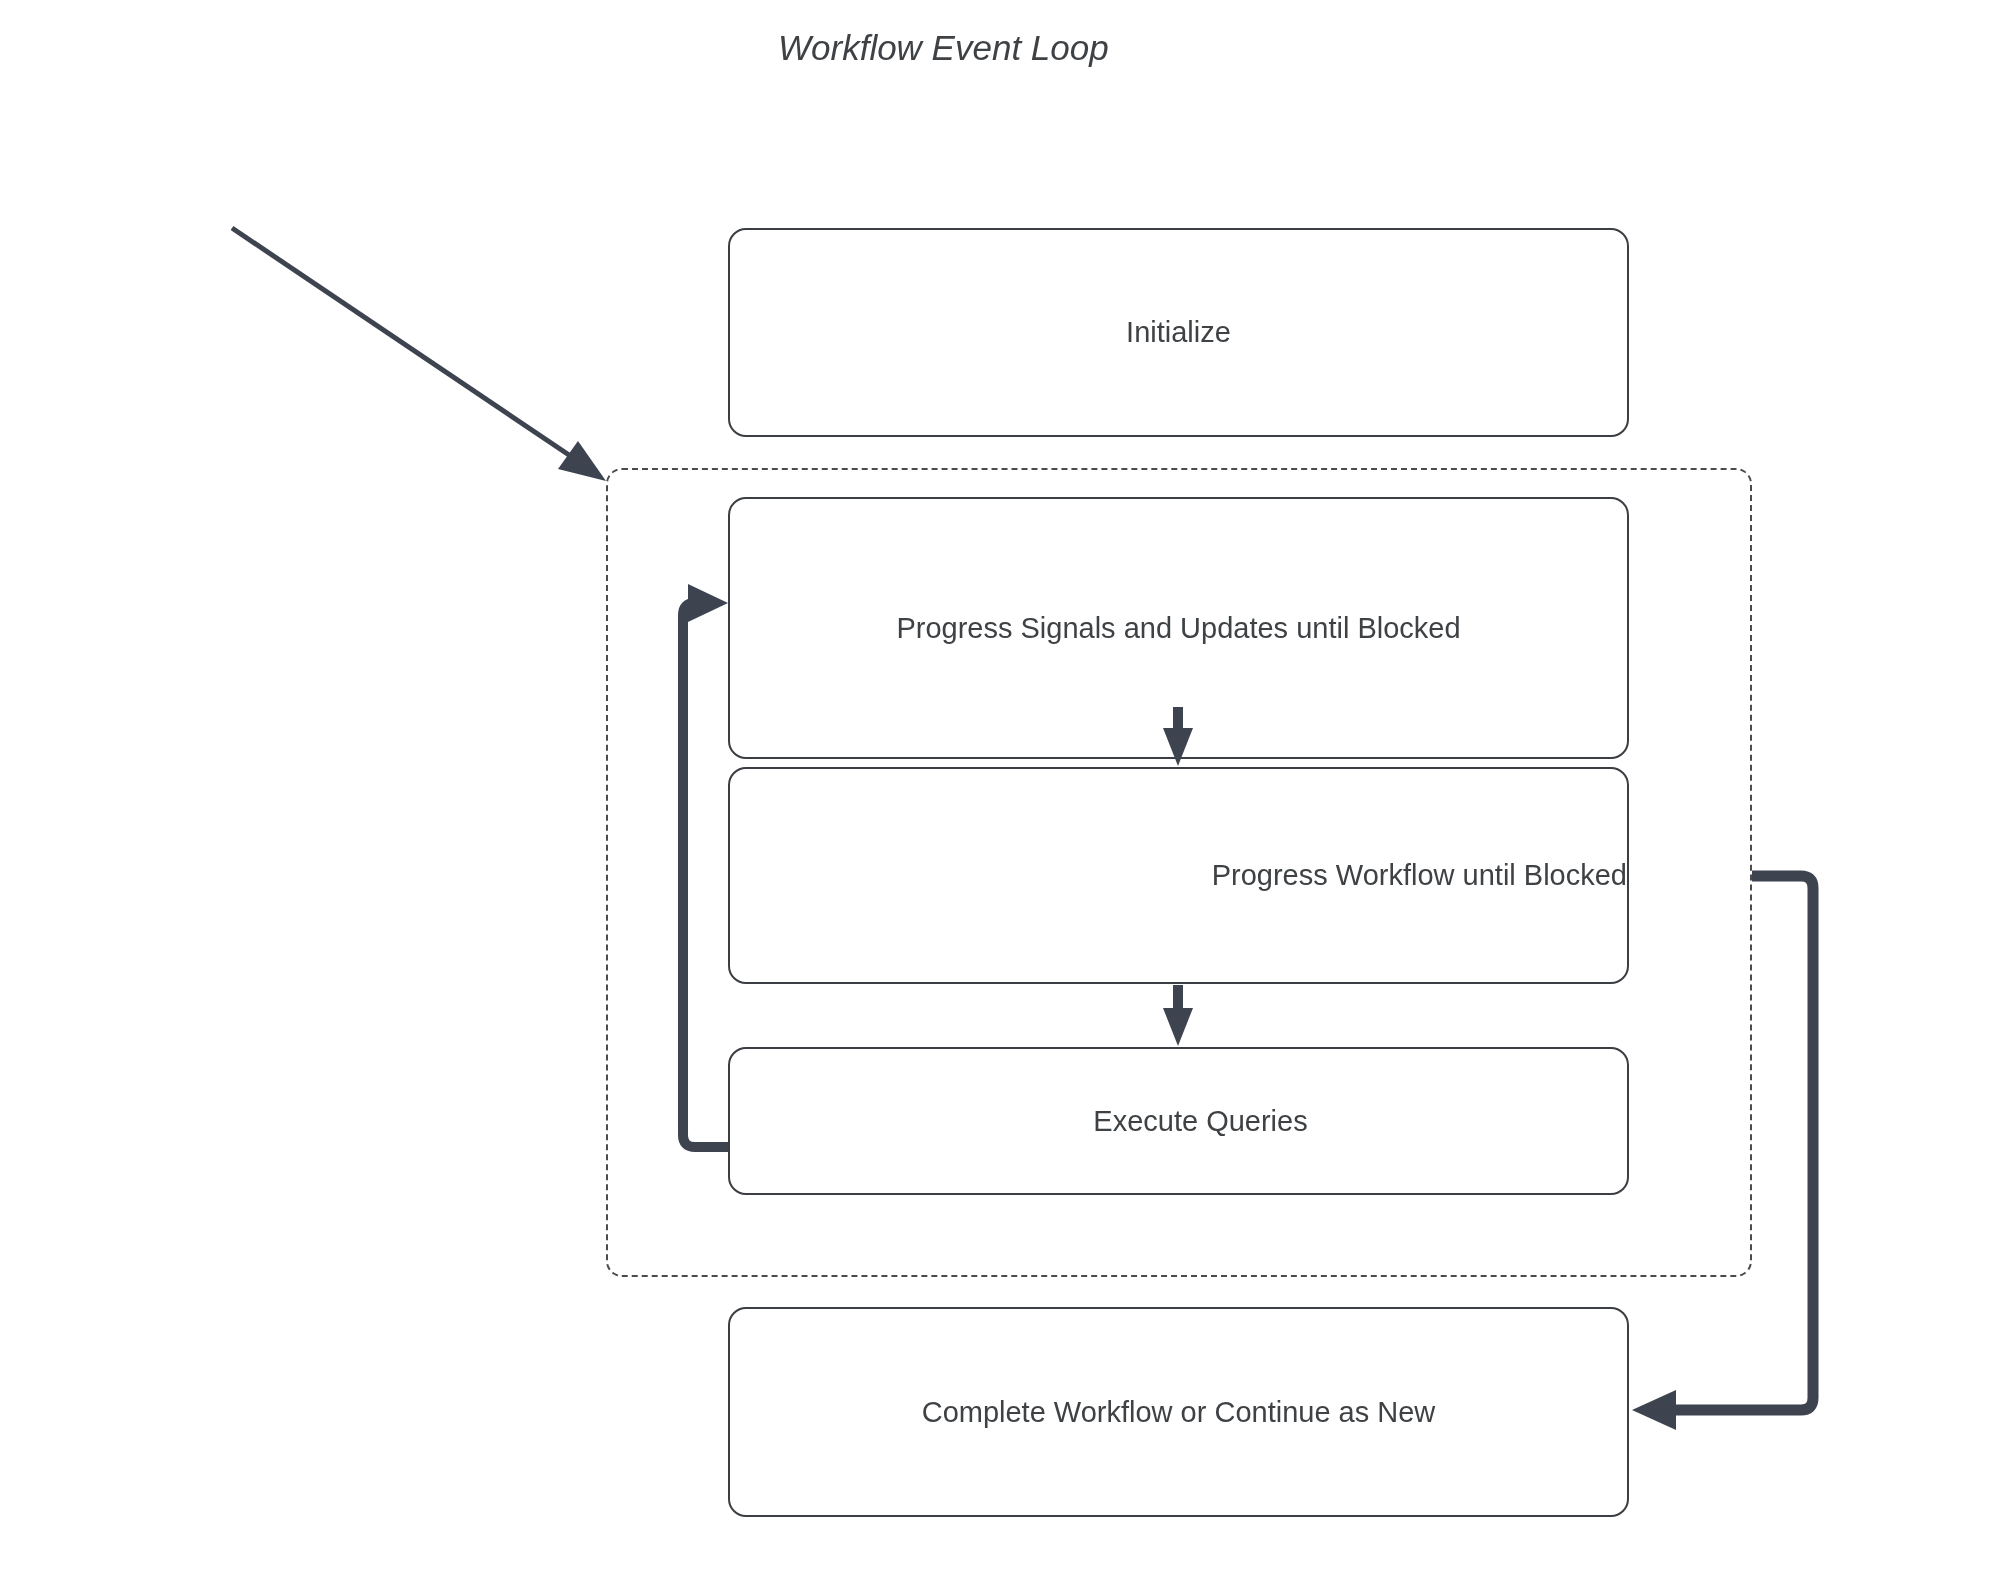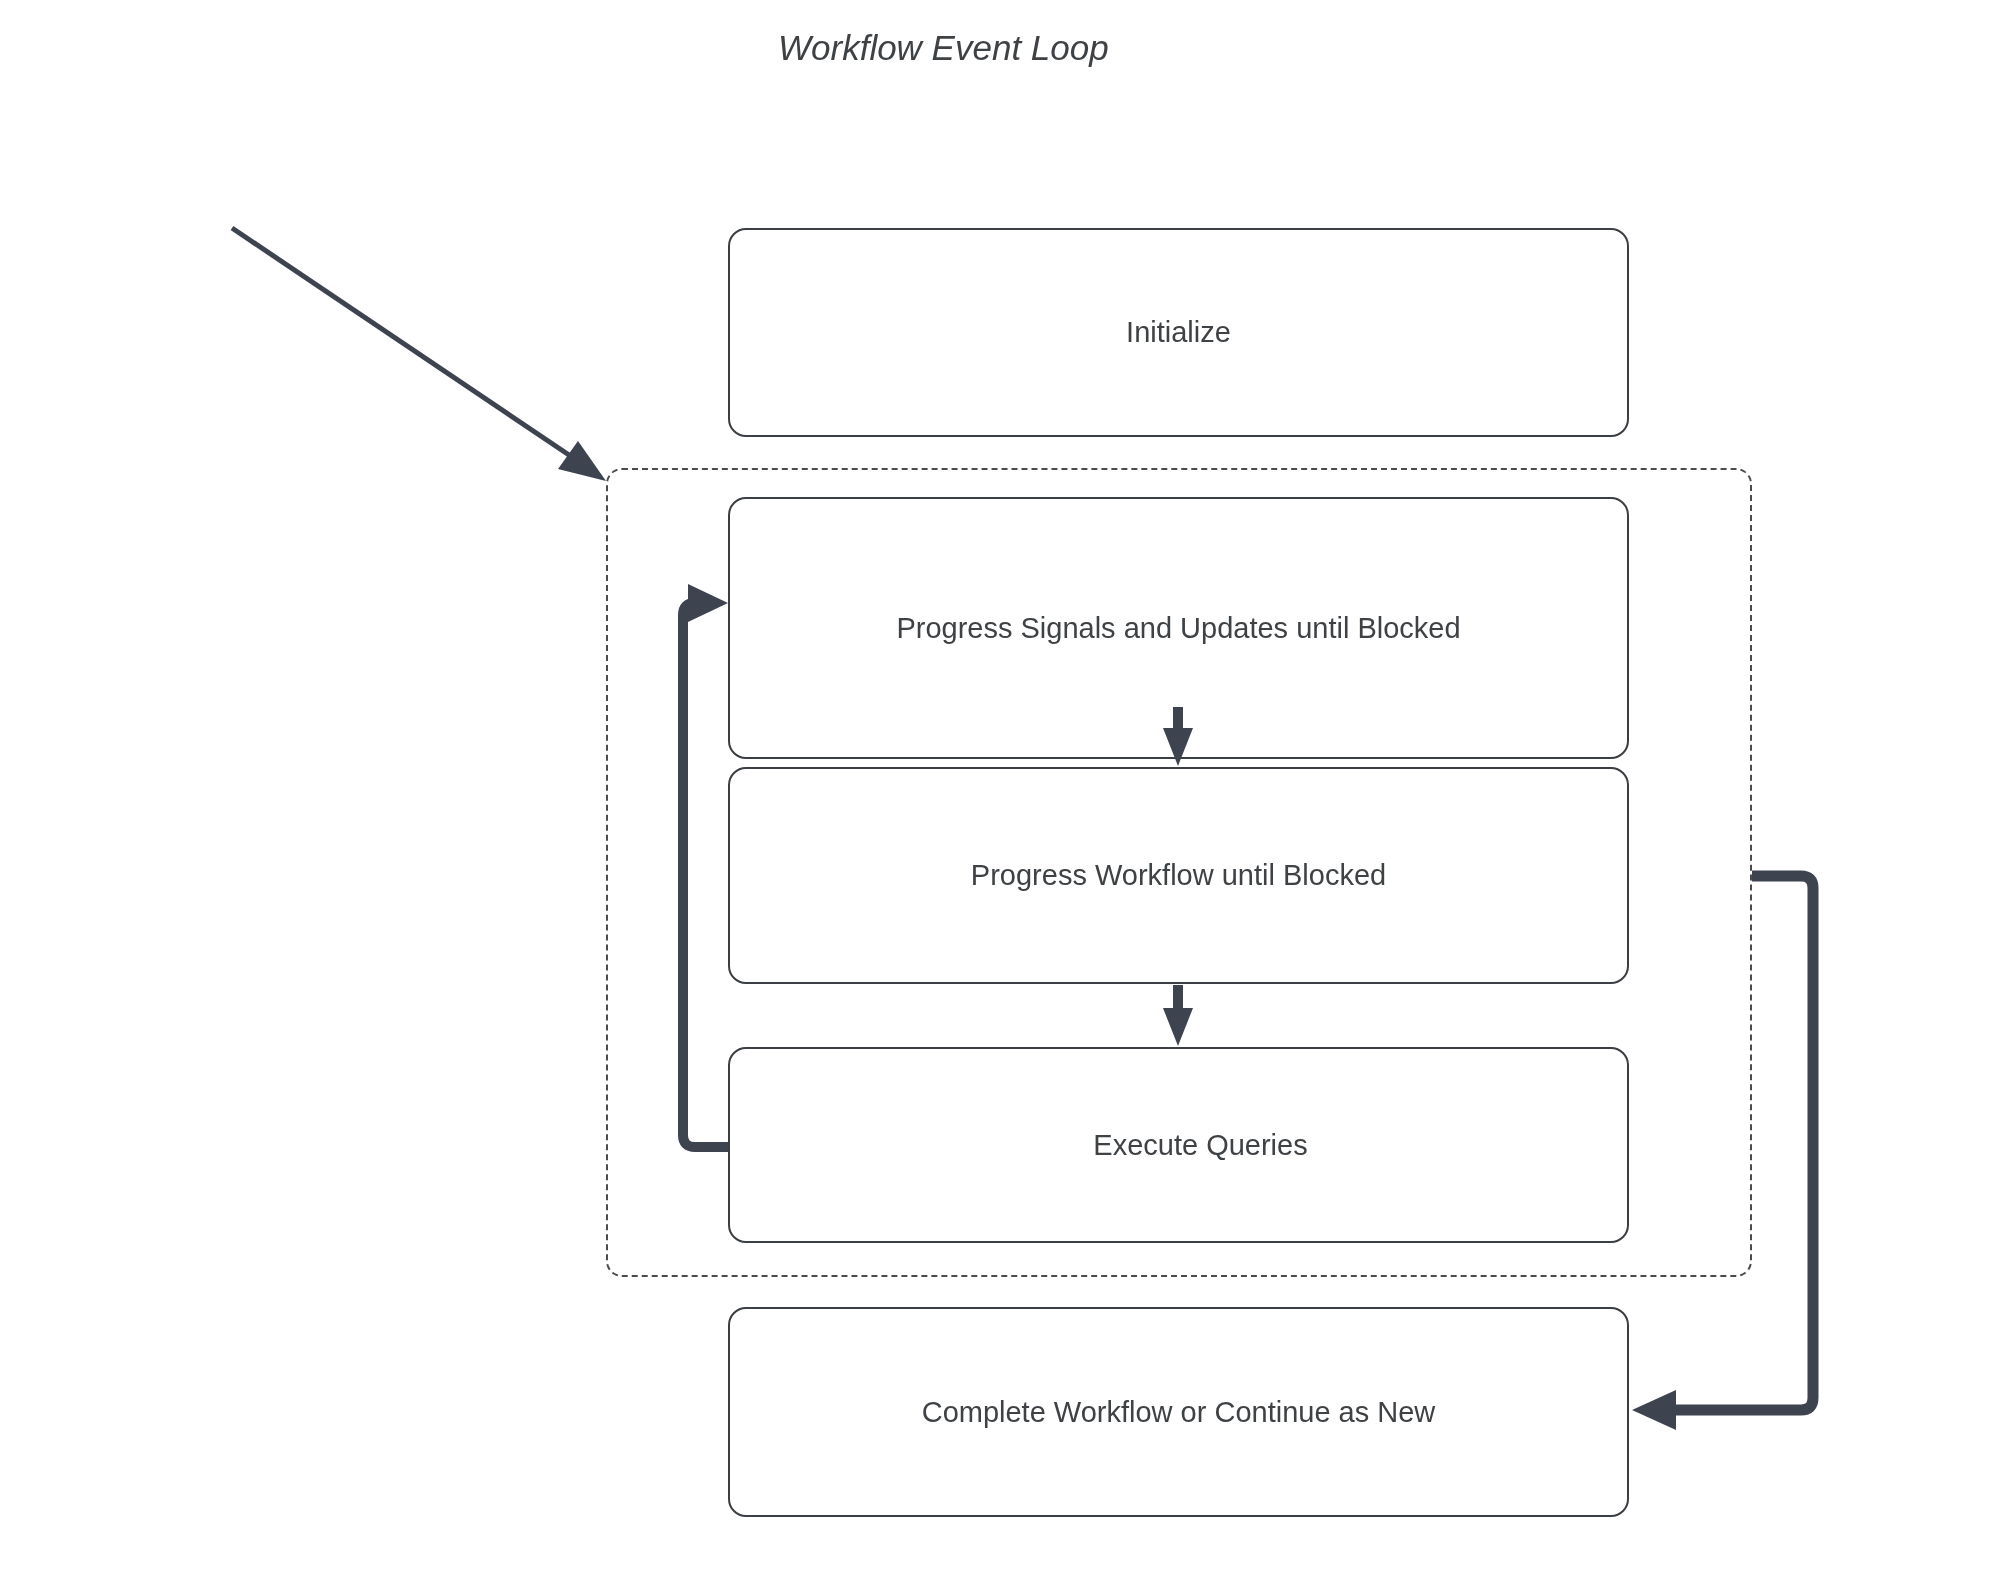--- a/index.html
+++ b/index.html
@@ -47,22 +47,22 @@
     display: flex;
     align-items: center;
     justify-content: center;
     text-align: center;
     font-size: 29px;
     color: var(--text, #3f4245);
     z-index: 2;
   }
   .node-initialize { top: 228px; height: 209px; }
   .node-progress-signals { top: 497px; height: 262px; }
-  .node-progress-workflow { top: 767px; height: 217px; }
-  .node-execute-queries { top: 1047px; height: 196px; padding-left: 44px; }
+  .node-progress-workflow { top: 767px; height: 217px; justify-content: flex-end; }
+  .node-execute-queries { top: 1047px; height: 148px; padding-left: 44px; }
   .node-complete { top: 1307px; height: 210px; }
   .loop-container {
     position: absolute;
     left: 606px;
     top: 468px;
     width: 1146px;
     height: 809px;
     box-sizing: border-box;
     border: 2px dashed var(--dashed-border, #4b4b4b);
     border-radius: 16px;

